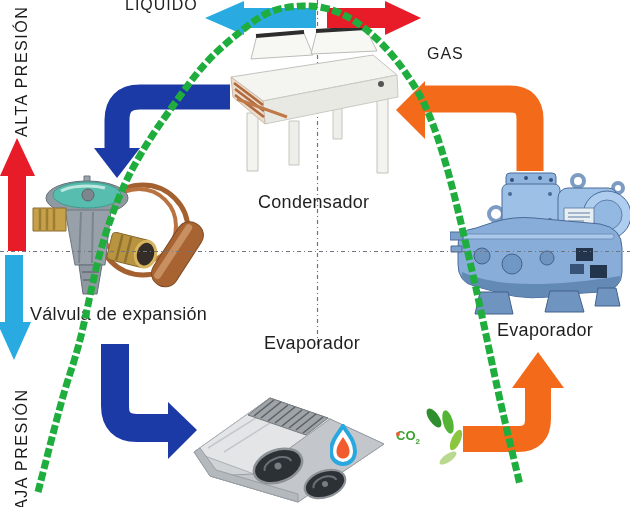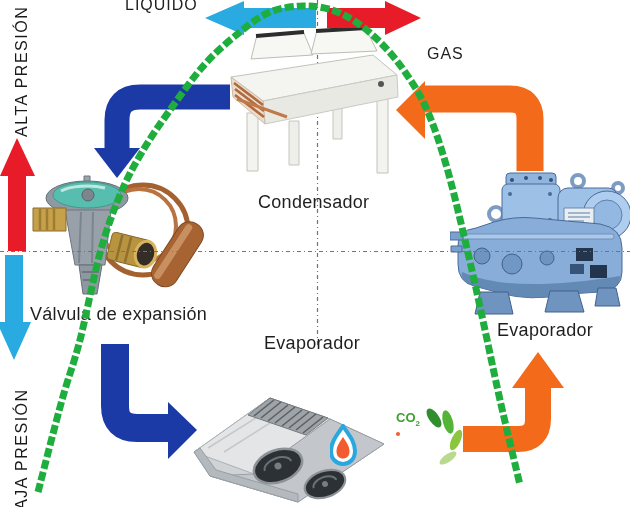--- a/index.html
+++ b/index.html
@@ -22,21 +22,21 @@
   .equip{z-index:2;}
   #labels{z-index:4;}
   #overlay{z-index:5;pointer-events:none;}
   .lbl{z-index:4;}
   
   #logo{position:absolute;left:330px;top:404px;width:140px;height:75px;z-index:3;}
   #logo .word{
     position:absolute;left:27px;top:24px;font-size:24px;font-weight:bold;
     color:#4a4a4a;letter-spacing:.2px;
   }
-  #logo .co2{position:absolute;left:66px;top:6px;font-size:13px;font-weight:bold;color:#3da32f;}
+  #logo .co2{position:absolute;left:66px;top:24px;font-size:13px;font-weight:bold;color:#3da32f;}
   #logo .co2 sub{font-size:8px;}
   #logo .idot{position:absolute;left:66px;top:28px;width:4px;height:4px;border-radius:50%;background:#f15b2d;z-index:6;}
 </style>
 </head>
 <body>
 
 <div id="stage">
 
   <svg id="base-lines" class="layer" width="630" height="507" viewBox="0 0 630 507">
     <line x1="317.5" y1="0" x2="317.5" y2="348" stroke="#70747e" stroke-width="1.2" stroke-dasharray="4 3 1 3"></line>

